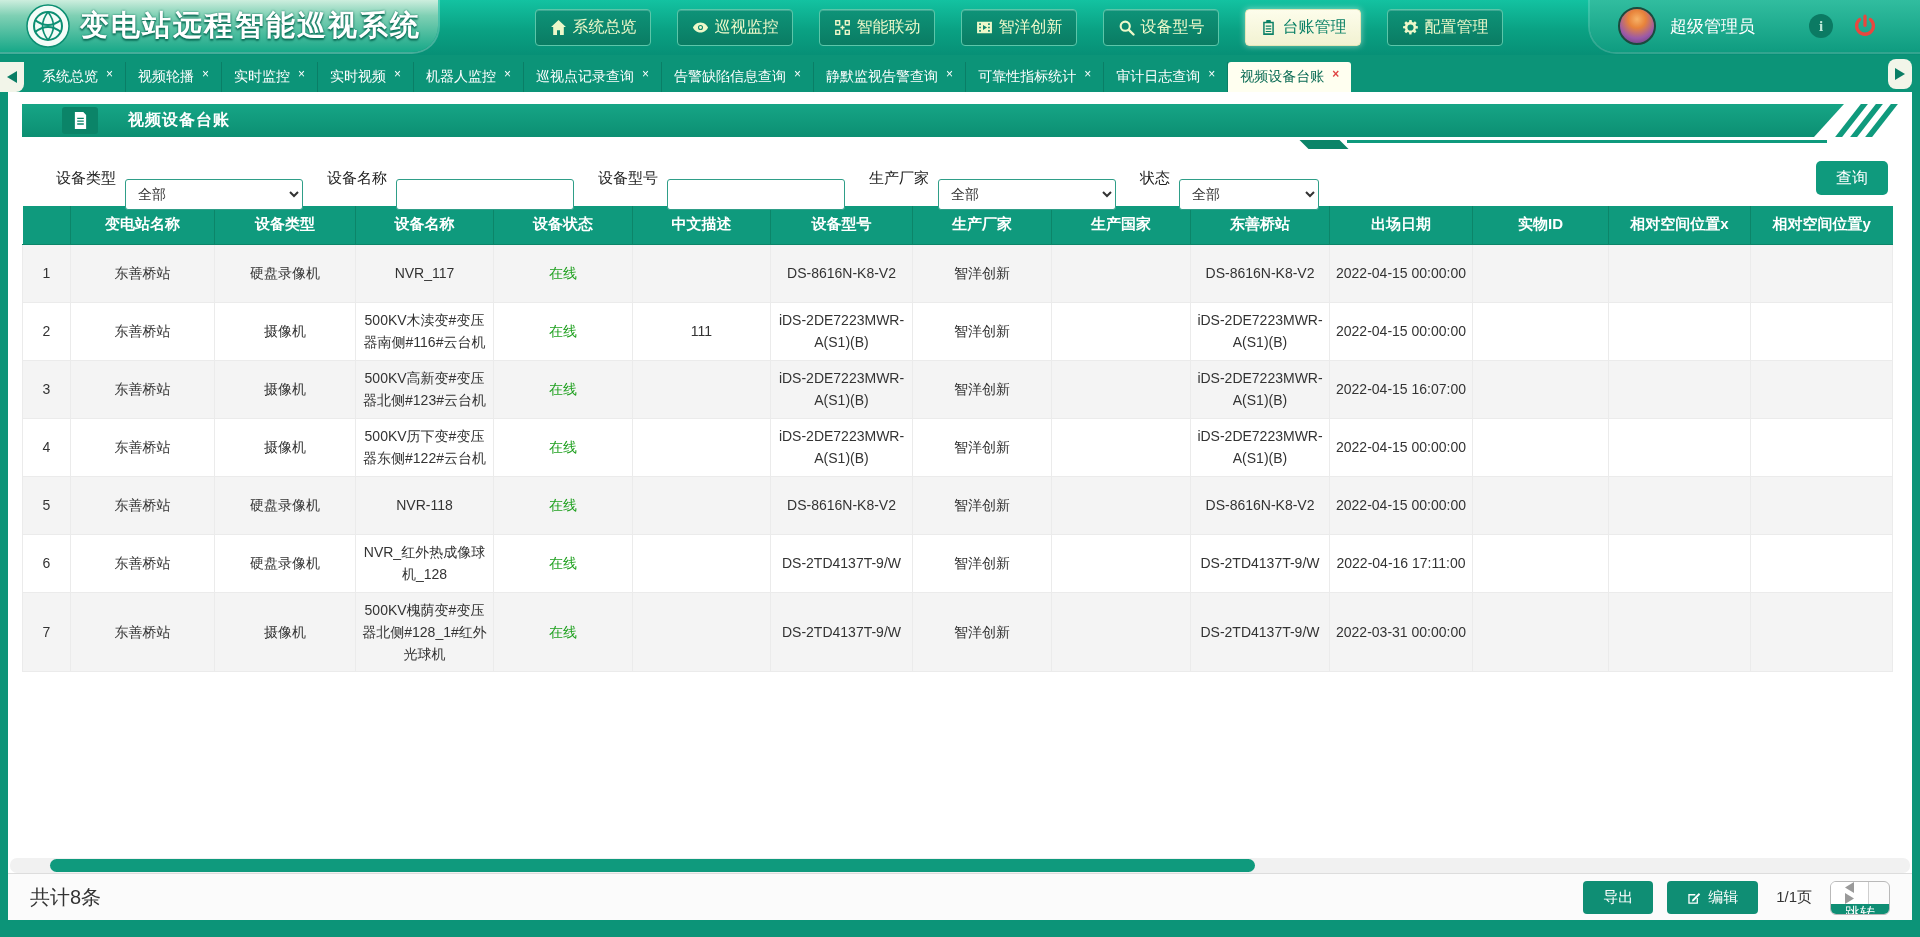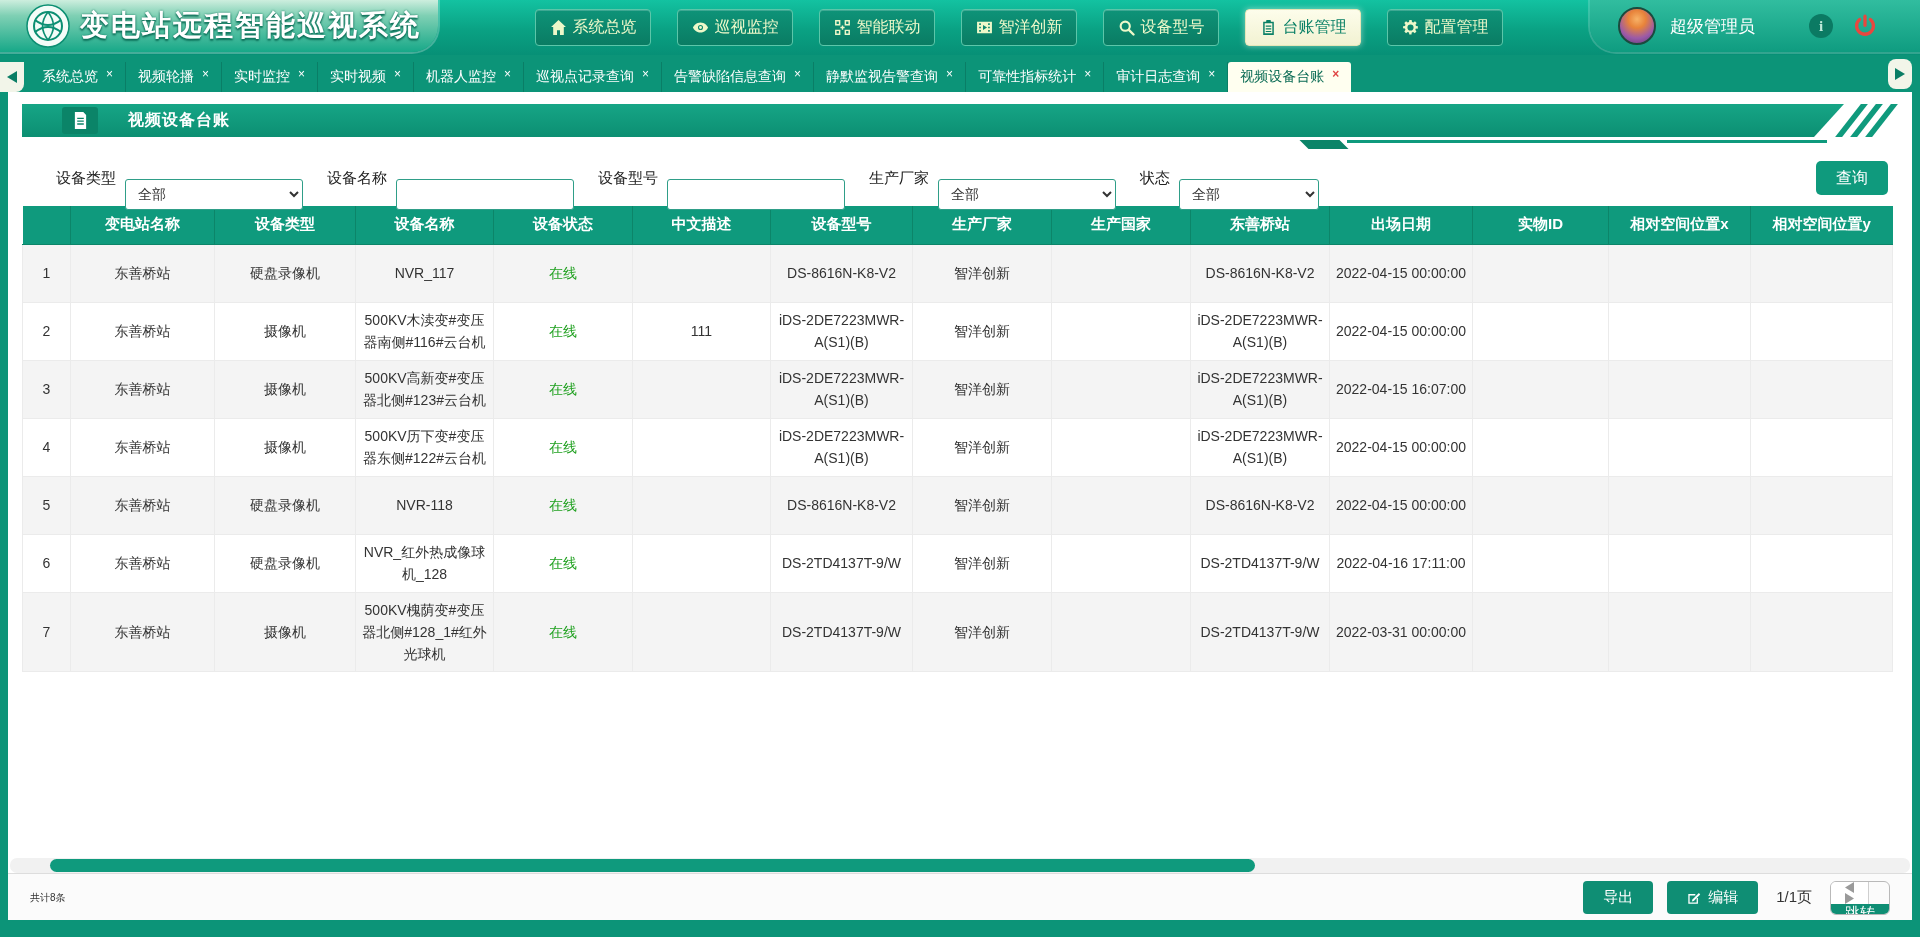--- a/index.html
+++ b/index.html
@@ -93,21 +93,21 @@
   .online { color:#21a121; }
 
   
   .hscroll { position:relative; height:15px; background:#f1f1f1; margin:0 2px; border-radius:7px; }
   .hthumb { position:absolute; left:40px; top:1px; width:1205px; height:13px;
     background:#0f9a7d; border-radius:7px; cursor:pointer; }
 
   
   .tfooter { height:48px; border-top:1px solid #ddd; background:#fbfbfb;
     display:flex; align-items:center; padding:0 22px; }
-  .total { font-size:10px; color:#333; }
+  .total { font-size:20px; color:#333; }
   .f-right { margin-left:auto; display:flex; align-items:center; gap:14px; }
   .gbtn { background:#0f8e74; color:#fff; border:none; border-radius:4px; height:33px;
     padding:1px 20px; font-size:15px; cursor:pointer; display:flex; align-items:center; gap:7px;
     font-family:"Liberation Sans","DejaVu Sans",sans-serif; }
   .gbtn svg { width:14px; height:14px; fill:#fff; }
   .pageind { font-size:15px; color:#333; margin:0 4px; }
   .pager { display:flex; border:1px solid #b9b9b9; border-radius:6px; overflow:hidden; height:34px;flex-direction:column; }
   .pgbtn { width:38px; background:#fff; display:flex; align-items:center; justify-content:center;
     border-right:1px solid #cfcfcf; cursor:pointer; }
   .pgbtn svg { width:9px; height:11px; fill:#9a9a9a; }

